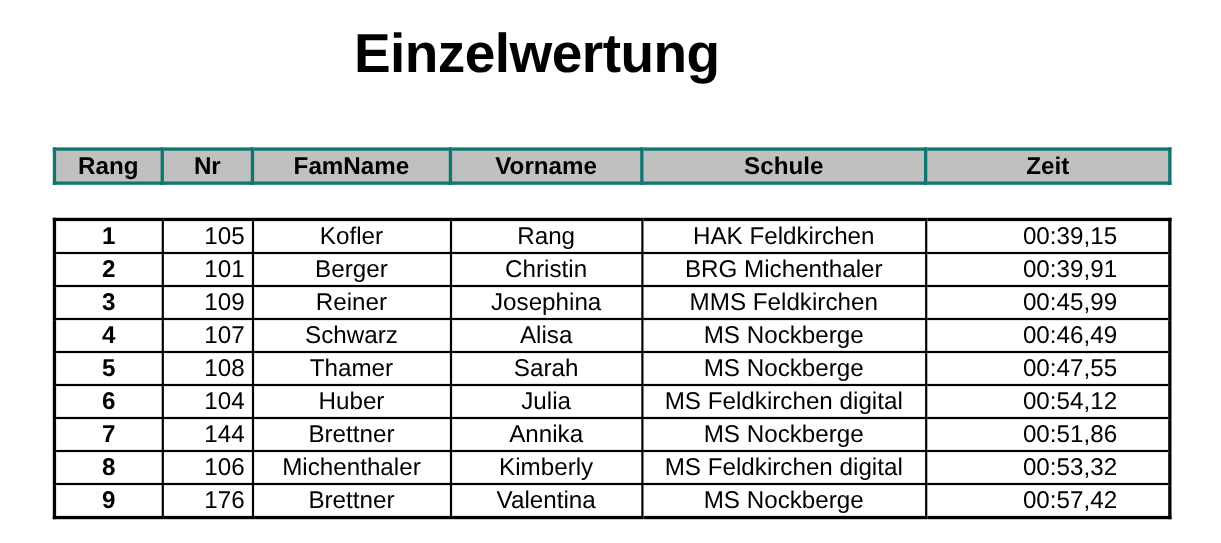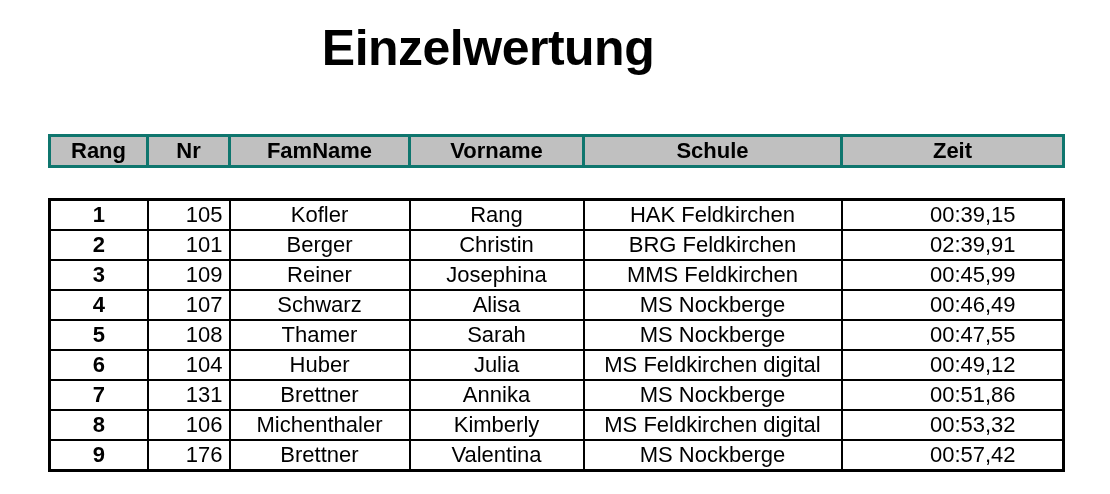--- a/index.html
+++ b/index.html
@@ -125,22 +125,22 @@
           <td class="name">Kofler</td>
           <td class="name">Rang</td>
           <td class="name">HAK Feldkirchen</td>
           <td class="zeit">00:39,15</td>
         </tr>
         <tr>
           <td class="rank">2</td>
           <td class="nr">101</td>
           <td class="name">Berger</td>
           <td class="name">Christin</td>
-          <td class="name">BRG Feldkirchen</td>
-          <td class="zeit">02:39,91</td>
+          <td class="name">BRG Michenthaler</td>
+          <td class="zeit">00:39,91</td>
         </tr>
         <tr>
           <td class="rank">3</td>
           <td class="nr">109</td>
           <td class="name">Reiner</td>
           <td class="name">Josephina</td>
           <td class="name">MMS Feldkirchen</td>
           <td class="zeit">00:45,99</td>
         </tr>
         <tr>
@@ -158,25 +158,25 @@
           <td class="name">Sarah</td>
           <td class="name">MS Nockberge</td>
           <td class="zeit">00:47,55</td>
         </tr>
         <tr>
           <td class="rank">6</td>
           <td class="nr">104</td>
           <td class="name">Huber</td>
           <td class="name">Julia</td>
           <td class="name">MS Feldkirchen digital</td>
-          <td class="zeit">00:49,12</td>
+          <td class="zeit">00:54,12</td>
         </tr>
         <tr>
           <td class="rank">7</td>
-          <td class="nr">131</td>
+          <td class="nr">144</td>
           <td class="name">Brettner</td>
           <td class="name">Annika</td>
           <td class="name">MS Nockberge</td>
           <td class="zeit">00:51,86</td>
         </tr>
         <tr>
           <td class="rank">8</td>
           <td class="nr">106</td>
           <td class="name">Michenthaler</td>
           <td class="name">Kimberly</td>

